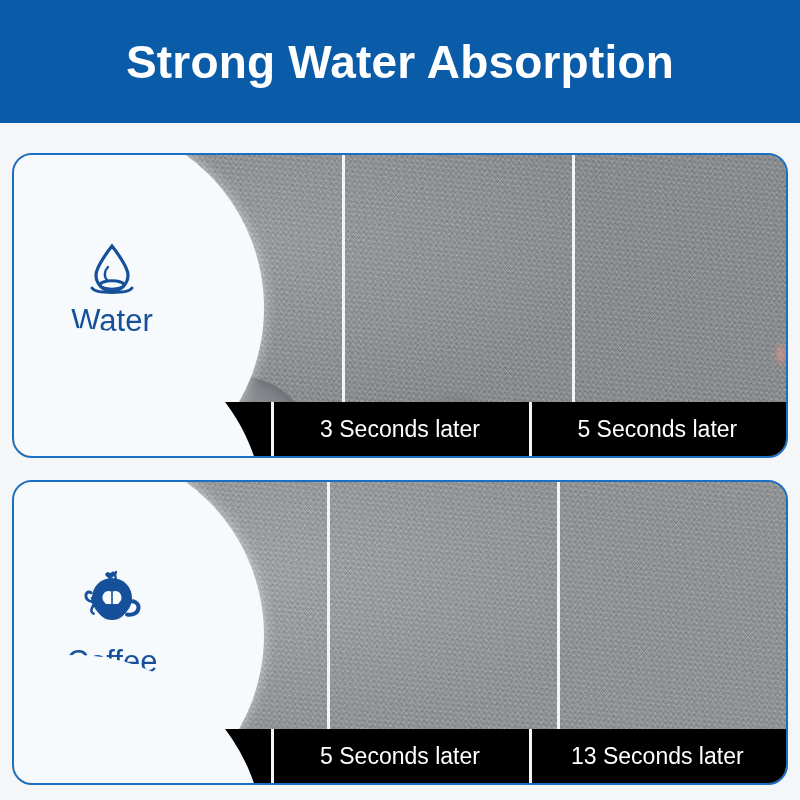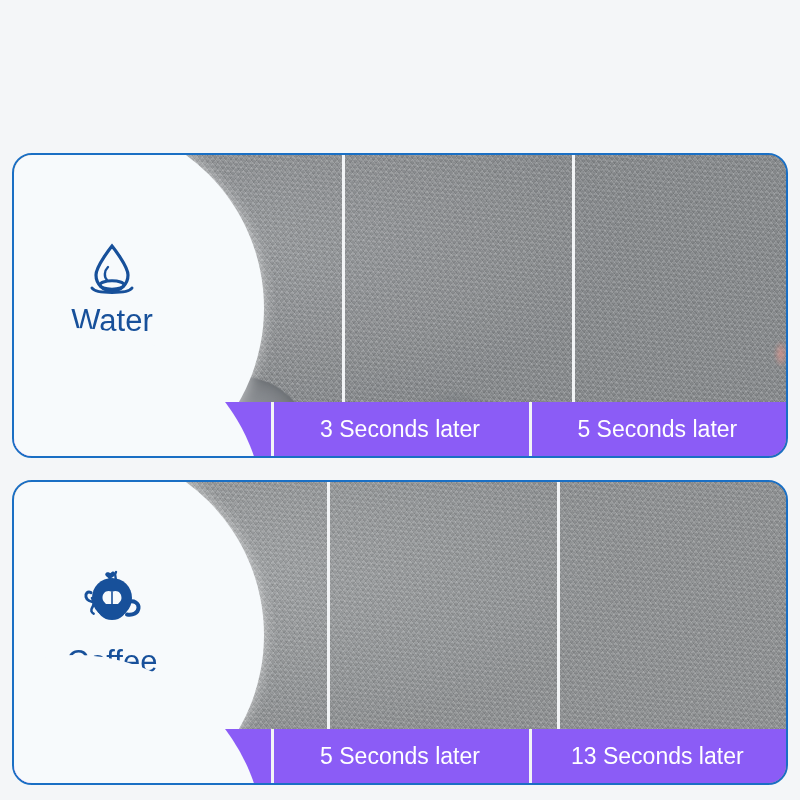--- a/index.html
+++ b/index.html
@@ -157,21 +157,21 @@
     justify-content: center;
     box-shadow: 0 1px 3px rgba(0,0,0,0.18);
   }
 
   
   .caption-bar {
     position: absolute;
     left: 0; bottom: 0;
     width: 100%;
     height: 54px;
-    background: #8b5cf6;
+    background: #000000;
     display: flex;
   }
   .caption-cell {
     flex: 1 1 0;
     position: relative;
     display: flex;
     align-items: center;
     justify-content: center;
     color: #ffffff;
     font-size: 23px;
@@ -202,20 +202,23 @@
     width: 14px; height: 26px;
     background: radial-gradient(ellipse at 50% 50%, rgba(226,150,140,0.75), rgba(226,150,140,0) 75%);
     filter: blur(1.5px);
   }
 </style>
 </head>
 <body>
 
 <div id="page">
 
+  <div class="header-banner">
+    <div class="header-title">Strong Water Absorption</div>
+  </div>
 
   <div class="panel" id="panel-water">
     <div class="surface"></div>
 
     <div class="divider" style="left: 328px;"></div>
     <div class="divider" style="left: 558px;"></div>
 
     <div class="spill-water"></div>
     <div class="spill-water-gloss"></div>
     <div class="spill-water-bubbles"></div>

